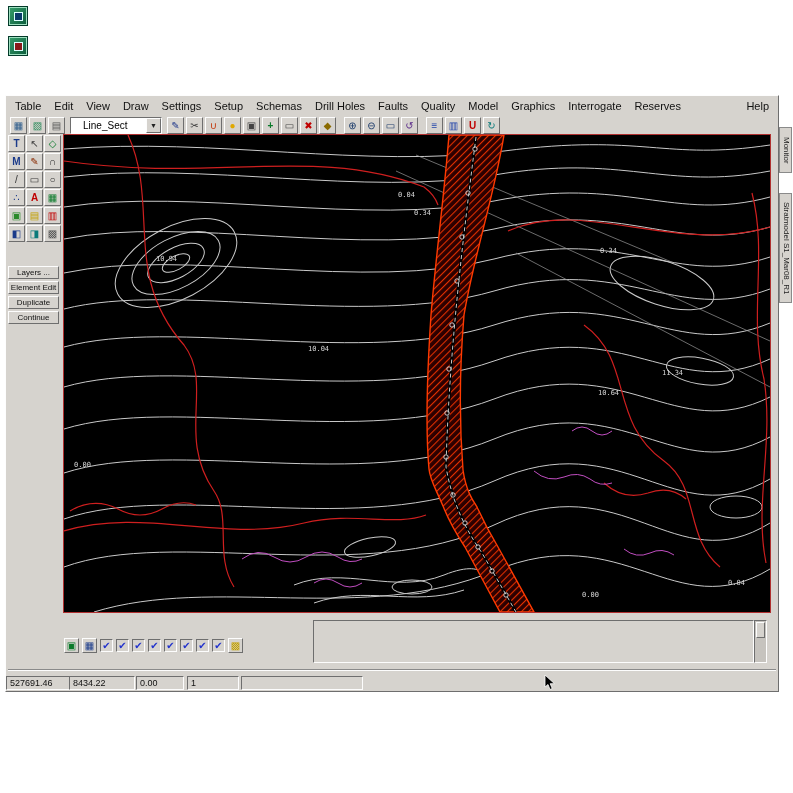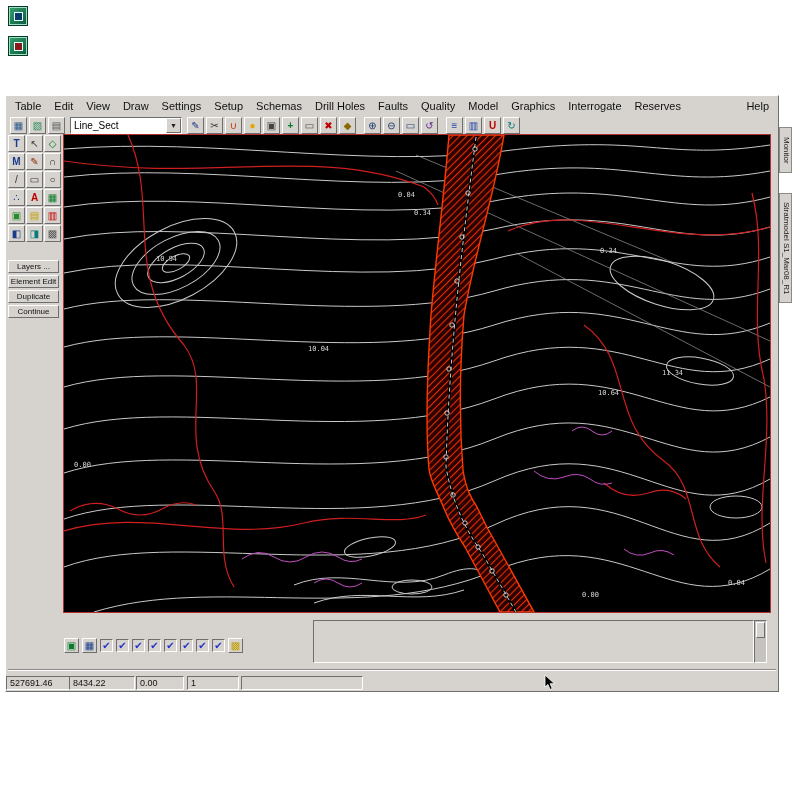--- a/index.html
+++ b/index.html
@@ -18,30 +18,30 @@
 
   .menubar{position:absolute;left:3px;top:1px;right:3px;height:17px;display:flex;align-items:center;
            gap:13px;font-size:11px;color:#111;padding:0 6px;white-space:nowrap}
   .menu-item{cursor:default}
   .menu-help{margin-left:auto}
 
   .toolbar{position:absolute;left:3px;top:19px;right:3px;height:20px;display:flex;align-items:center;gap:2px;padding:0 1px}
   .tbtn{width:17px;height:17px;flex:0 0 auto;background:#d6d3ce;border:1px solid;border-color:#fdfdfd #6e6e6e #6e6e6e #fdfdfd;
         font-size:10px;line-height:15px;text-align:center;overflow:hidden}
   .tsep{width:4px;height:17px;flex:0 0 auto}
-  .combo{position:relative;width:112px;height:17px;flex:0 0 auto;background:#fff;border:1px solid;
-         border-color:#6e6e6e #fdfdfd #fdfdfd #6e6e6e;font-size:10px;line-height:15px;padding-left:3px;margin:0 3px}
+  .combo{position:relative;width:92px;height:17px;flex:0 0 auto;background:#fff;border:1px solid;
+         border-color:#6e6e6e #fdfdfd #fdfdfd #6e6e6e;font-size:10px;line-height:15px;padding-left:12px;margin:0 3px}
   .combo-arrow{position:absolute;right:0;top:0;width:15px;height:15px;background:#d6d3ce;border:1px solid;
                border-color:#fdfdfd #6e6e6e #6e6e6e #fdfdfd;font-size:7px;line-height:13px;text-align:center;color:#222}
 
   .leftbar{position:absolute;left:2px;top:39px;width:55px;height:300px}
   .lrow{display:flex;gap:1px;margin-bottom:1px}
   .sbtn{display:block;width:51px;height:13px;background:#d6d3ce;border:1px solid;
         border-color:#fdfdfd #6e6e6e #6e6e6e #fdfdfd;font-size:8px;line-height:11px;text-align:center;margin:2px 0;color:#111}
-  .sbtn.gap{margin-top:18px}
+  .sbtn.gap{margin-top:24px}
 
   .canvas-wrap{position:absolute;left:57px;top:38px;width:708px;height:479px;background:#000;border:1px solid #b03030}
   .maplabel{fill:#d8d8d8;font-size:7px;font-family:"DejaVu Sans Mono",monospace}
 
   .right-tab{position:absolute;left:779px;width:13px;background:#d6d3ce;border:1px solid #8a8a8a;
              writing-mode:vertical-rl;font-size:8px;color:#222;text-align:center;padding:3px 0;overflow:hidden;white-space:nowrap}
 
   
   .filterbar{position:absolute;left:58px;top:541px;height:16px;display:flex;gap:3px;align-items:center}
   .cb{width:13px;height:13px;background:#d6d3ce;border:1px solid;border-color:#6e6e6e #fdfdfd #fdfdfd #6e6e6e;

